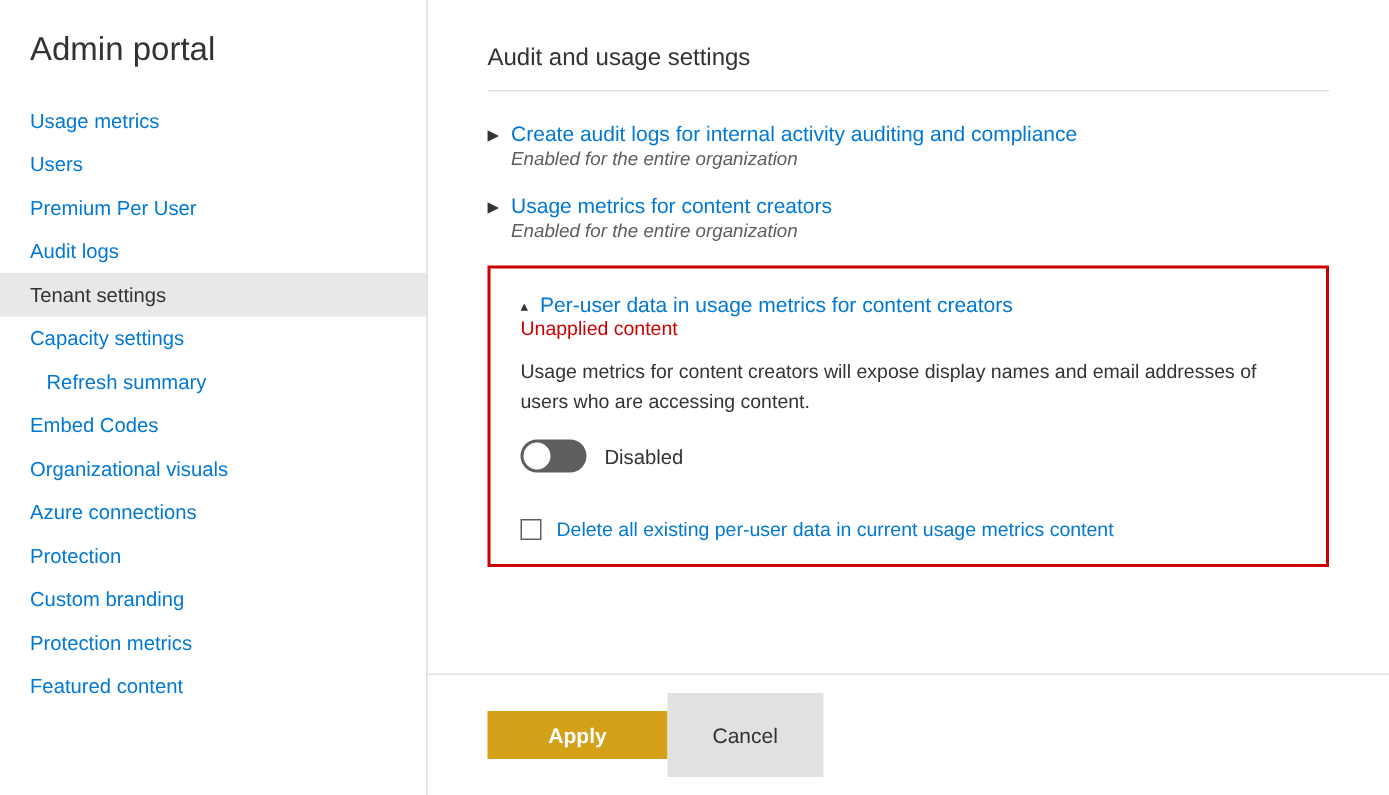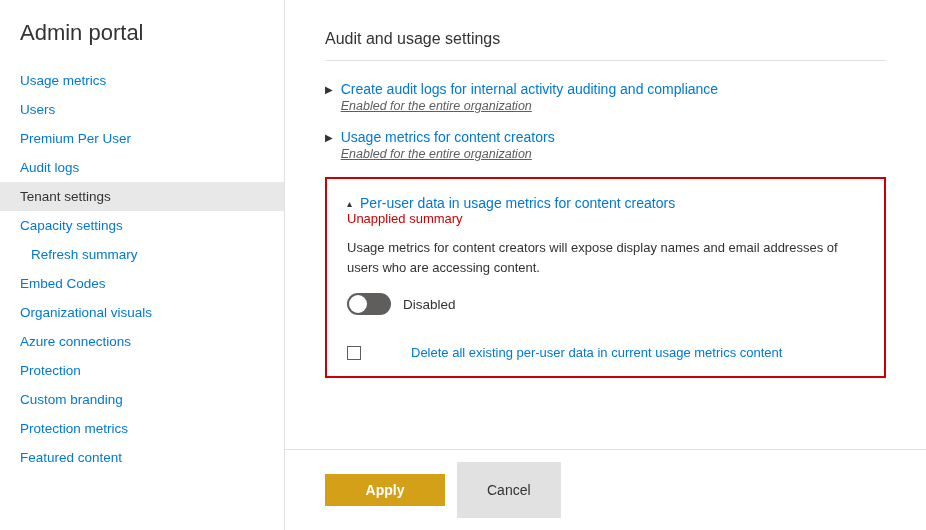--- a/index.html
+++ b/index.html
@@ -93,21 +93,20 @@
     .setting-row-title {
       color: #0078d4;
       font-size: 14px;
       cursor: pointer;
     }
     .setting-row-subtitle {
       color: #605e5c;
       font-size: 12.5px;
       font-style: italic;
       margin-top: 2px;
-      text-decoration: underline;
     }
     
     .highlighted-box {
       border: 2px solid #cc0000;
       padding: 16px 20px;
       margin-top: 8px;
     }
     .highlighted-box .setting-row {
       margin-bottom: 0;
     }
@@ -149,21 +148,20 @@
       transition: left 0.2s;
     }
     .toggle-label {
       color: #333;
       font-size: 13.5px;
     }
     
     .checkbox-row {
       display: flex;
       align-items: center;
-      gap: 40px;
     }
     .checkbox-box {
       width: 14px;
       height: 14px;
       border: 1.5px solid #605e5c;
       background: #fff;
       margin-right: 10px;
       flex-shrink: 0;
       cursor: pointer;
     }
@@ -172,21 +170,20 @@
       font-size: 13px;
       cursor: pointer;
     }
     
     .bottom-bar {
       display: flex;
       align-items: center;
       padding: 12px 40px;
       border-top: 1px solid #e1e1e1;
       background: #fff;
-      gap: 12px;
     }
     .btn-apply {
       background: #d4a017;
       color: #fff;
       border: none;
       padding: 8px 40px;
       font-size: 14px;
       font-weight: 600;
       cursor: pointer;
       min-width: 120px;
@@ -249,21 +246,21 @@
             </div>
           </div>
 
         <div class="highlighted-box">
           <div class="setting-row">
             <div class="setting-row-arrow">▴</div>
             <div class="setting-row-content">
               <div class="setting-row-title">Per-user data in usage metrics for content creators</div>
             </div>
           </div>
-          <div class="unapplied-changes">Unapplied summary</div>
+          <div class="unapplied-changes">Unapplied content</div>
           <div class="description-text">Usage metrics for content creators will expose display names and email addresses of users who are accessing content.</div>
           <div class="toggle-row">
             <div class="toggle">
               <div class="toggle-knob"></div>
             </div>
             <span class="toggle-label">Disabled</span>
           </div>
           <div class="checkbox-row">
             <div class="checkbox-box"></div>
             <span class="checkbox-label">Delete all existing per-user data in current usage metrics content</span>

